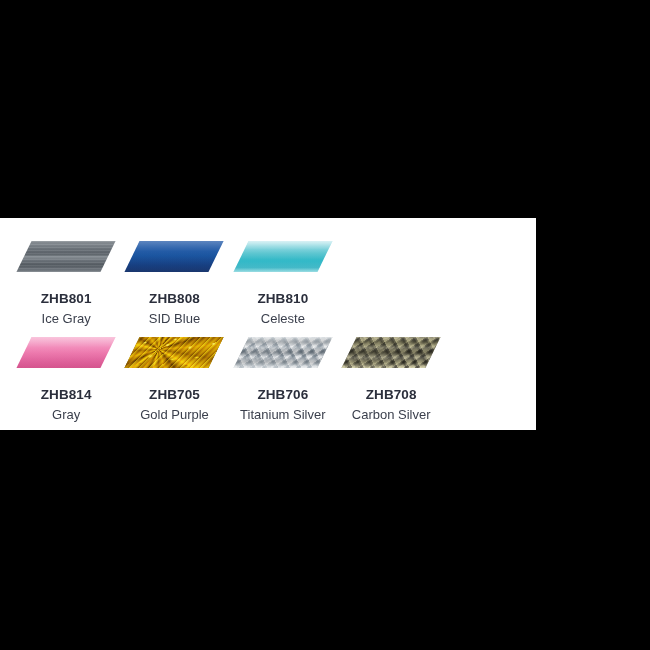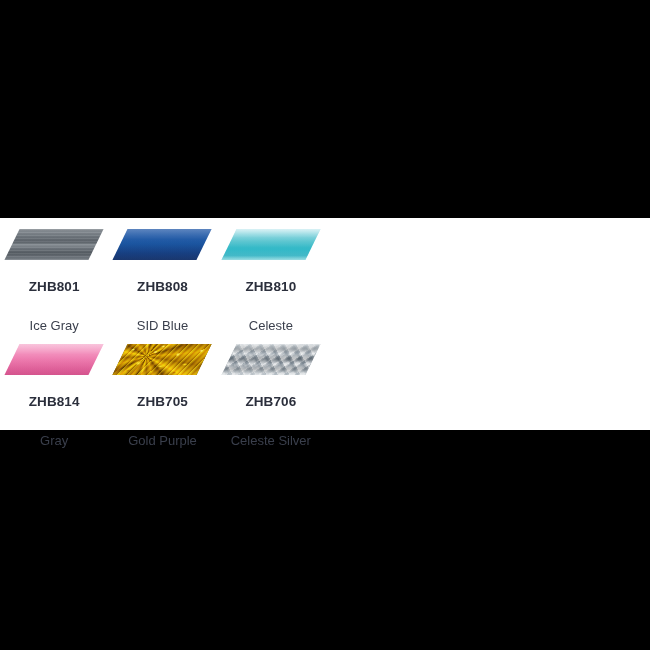--- a/index.html
+++ b/index.html
@@ -13,25 +13,25 @@
     font-family: "Liberation Sans", sans-serif;
     overflow: hidden;
     position: relative;
   }
 
   
   #panel {
     position: absolute;
     left: 0;
     top: 218px;
-    width: 650px;
+    width: 536px;
     height: 212px;
     background: #ffffff;
     box-sizing: border-box;
-    padding: 0;
+    padding: 12px;
   }
 
   .swatch-grid {
     width: 650px;
     display: flex;
     flex-direction: column;
   }
 
   .swatch-row {
     display: flex;
@@ -321,21 +321,21 @@
     letter-spacing: 0.1px;
     margin-top: 9px;
     line-height: 1.05;
     white-space: nowrap;
     text-align: center;
   }
   .name {
     font-size: 13px;
     font-weight: normal;
     color: #3a3f4c;
-    margin-top: 25px;
+    margin-top: 6px;
     line-height: 1.05;
     white-space: nowrap;
     text-align: center;
   }
 </style>
 </head>
 <body>
 
 <div id="panel">
   <div class="swatch-grid" id="grid">
@@ -388,17 +388,27 @@
           <div class="name">Gold Purple</div>
         </div>
         <div class="swatch-cell">
           <div class="chip-wrap">
             <div class="chip c-sterlingsilver weave">
               <div class="sheen"></div>
               <div class="sheen2"></div>
             </div>
           </div>
           <div class="code">ZHB706</div>
-          <div class="name">Celeste Silver</div>
+          <div class="name">Titanium Silver</div>
+        </div>
+        <div class="swatch-cell">
+          <div class="chip-wrap">
+            <div class="chip c-carbonsilver weave">
+              <div class="sheen"></div>
+              <div class="sheen2"></div>
+            </div>
+          </div>
+          <div class="code">ZHB708</div>
+          <div class="name">Carbon Silver</div>
         </div>
       </div>
     </div>
 </div>
 
 </body></html>

